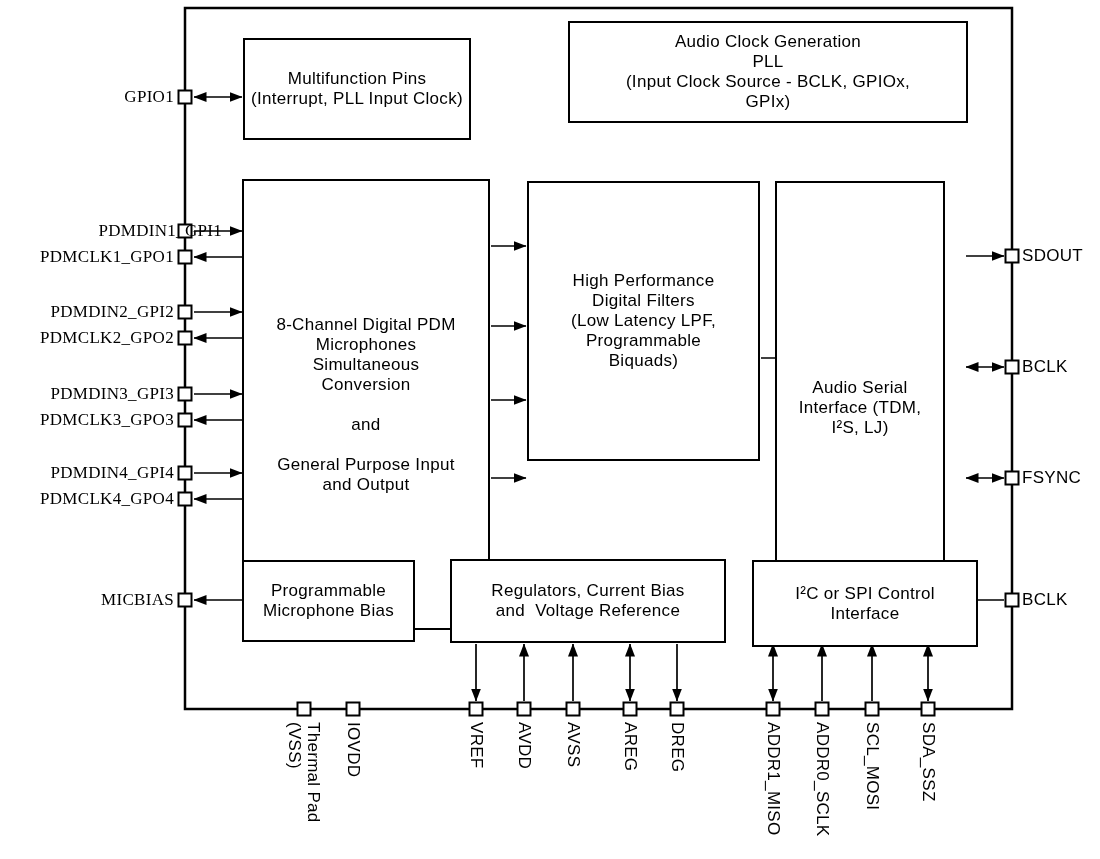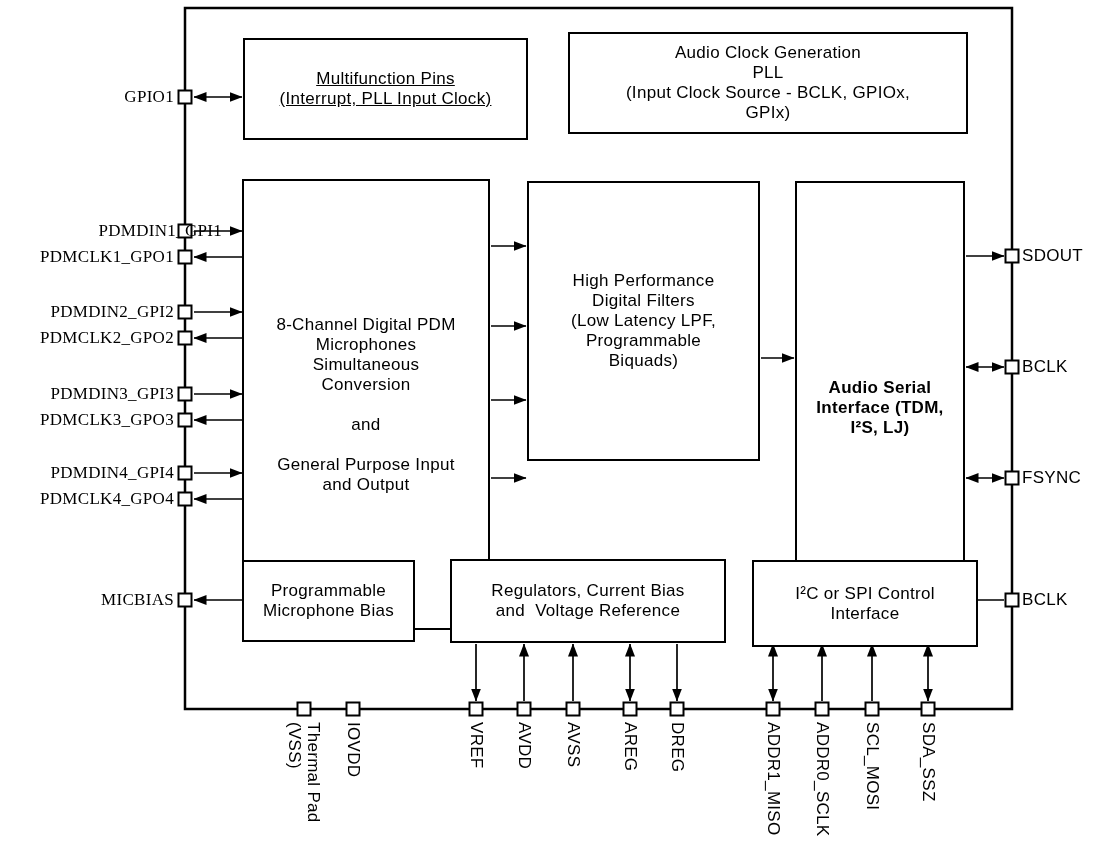--- a/index.html
+++ b/index.html
@@ -115,41 +115,41 @@
     <rect class="pinsq" x="517.5" y="702.5" width="13" height="13"></rect>
     <rect class="pinsq" x="566.5" y="702.5" width="13" height="13"></rect>
     <rect class="pinsq" x="623.5" y="702.5" width="13" height="13"></rect>
     <rect class="pinsq" x="670.5" y="702.5" width="13" height="13"></rect>
     <rect class="pinsq" x="766.5" y="702.5" width="13" height="13"></rect>
     <rect class="pinsq" x="815.5" y="702.5" width="13" height="13"></rect>
     <rect class="pinsq" x="865.5" y="702.5" width="13" height="13"></rect>
     <rect class="pinsq" x="921.5" y="702.5" width="13" height="13"></rect>
   </svg>
 
-  <div class="block" style="left:243px; top:38px;  width:285px; height:102px;text-decoration:underline;">Multifunction Pins
+  <div class="block" style="left:243px; top:38px;  width:228px; height:102px;">Multifunction Pins
 (Interrupt, PLL Input Clock)</div>
-  <div class="block" style="left:568px; top:32px;  width:400px; height:102px;">Audio Clock Generation
+  <div class="block" style="left:568px; top:21px;  width:400px; height:102px;">Audio Clock Generation
 PLL
 (Input Clock Source - BCLK, GPIOx,
 GPIx)</div>
   <div class="block" style="left:242px; top:179px; width:248px; height:451px;">8-Channel Digital PDM
 Microphones
 Simultaneous
 Conversion
 
 and
 
 General Purpose Input
 and Output</div>
   <div class="block" style="left:527px; top:181px; width:233px; height:280px;">High Performance
 Digital Filters
 (Low Latency LPF,
 Programmable
 Biquads)</div>
-  <div class="block" style="left:795px; top:181px; width:170px; height:454px;font-weight:bold;">Audio Serial
+  <div class="block" style="left:775px; top:181px; width:170px; height:454px;">Audio Serial
 Interface (TDM,
 I²S, LJ)</div>
   <div class="block" style="left:242px; top:560px; width:173px; height:82px;">Programmable
 Microphone Bias</div>
   <div class="block" style="left:450px; top:559px; width:276px; height:84px;">Regulators, Current Bias
 and  Voltage Reference</div>
   <div class="block" style="left:752px; top:560px; width:226px; height:87px;">I²C or SPI Control
 Interface</div>
 
   <div class="pin-label pl" style="top:87px;">GPIO1</div>

